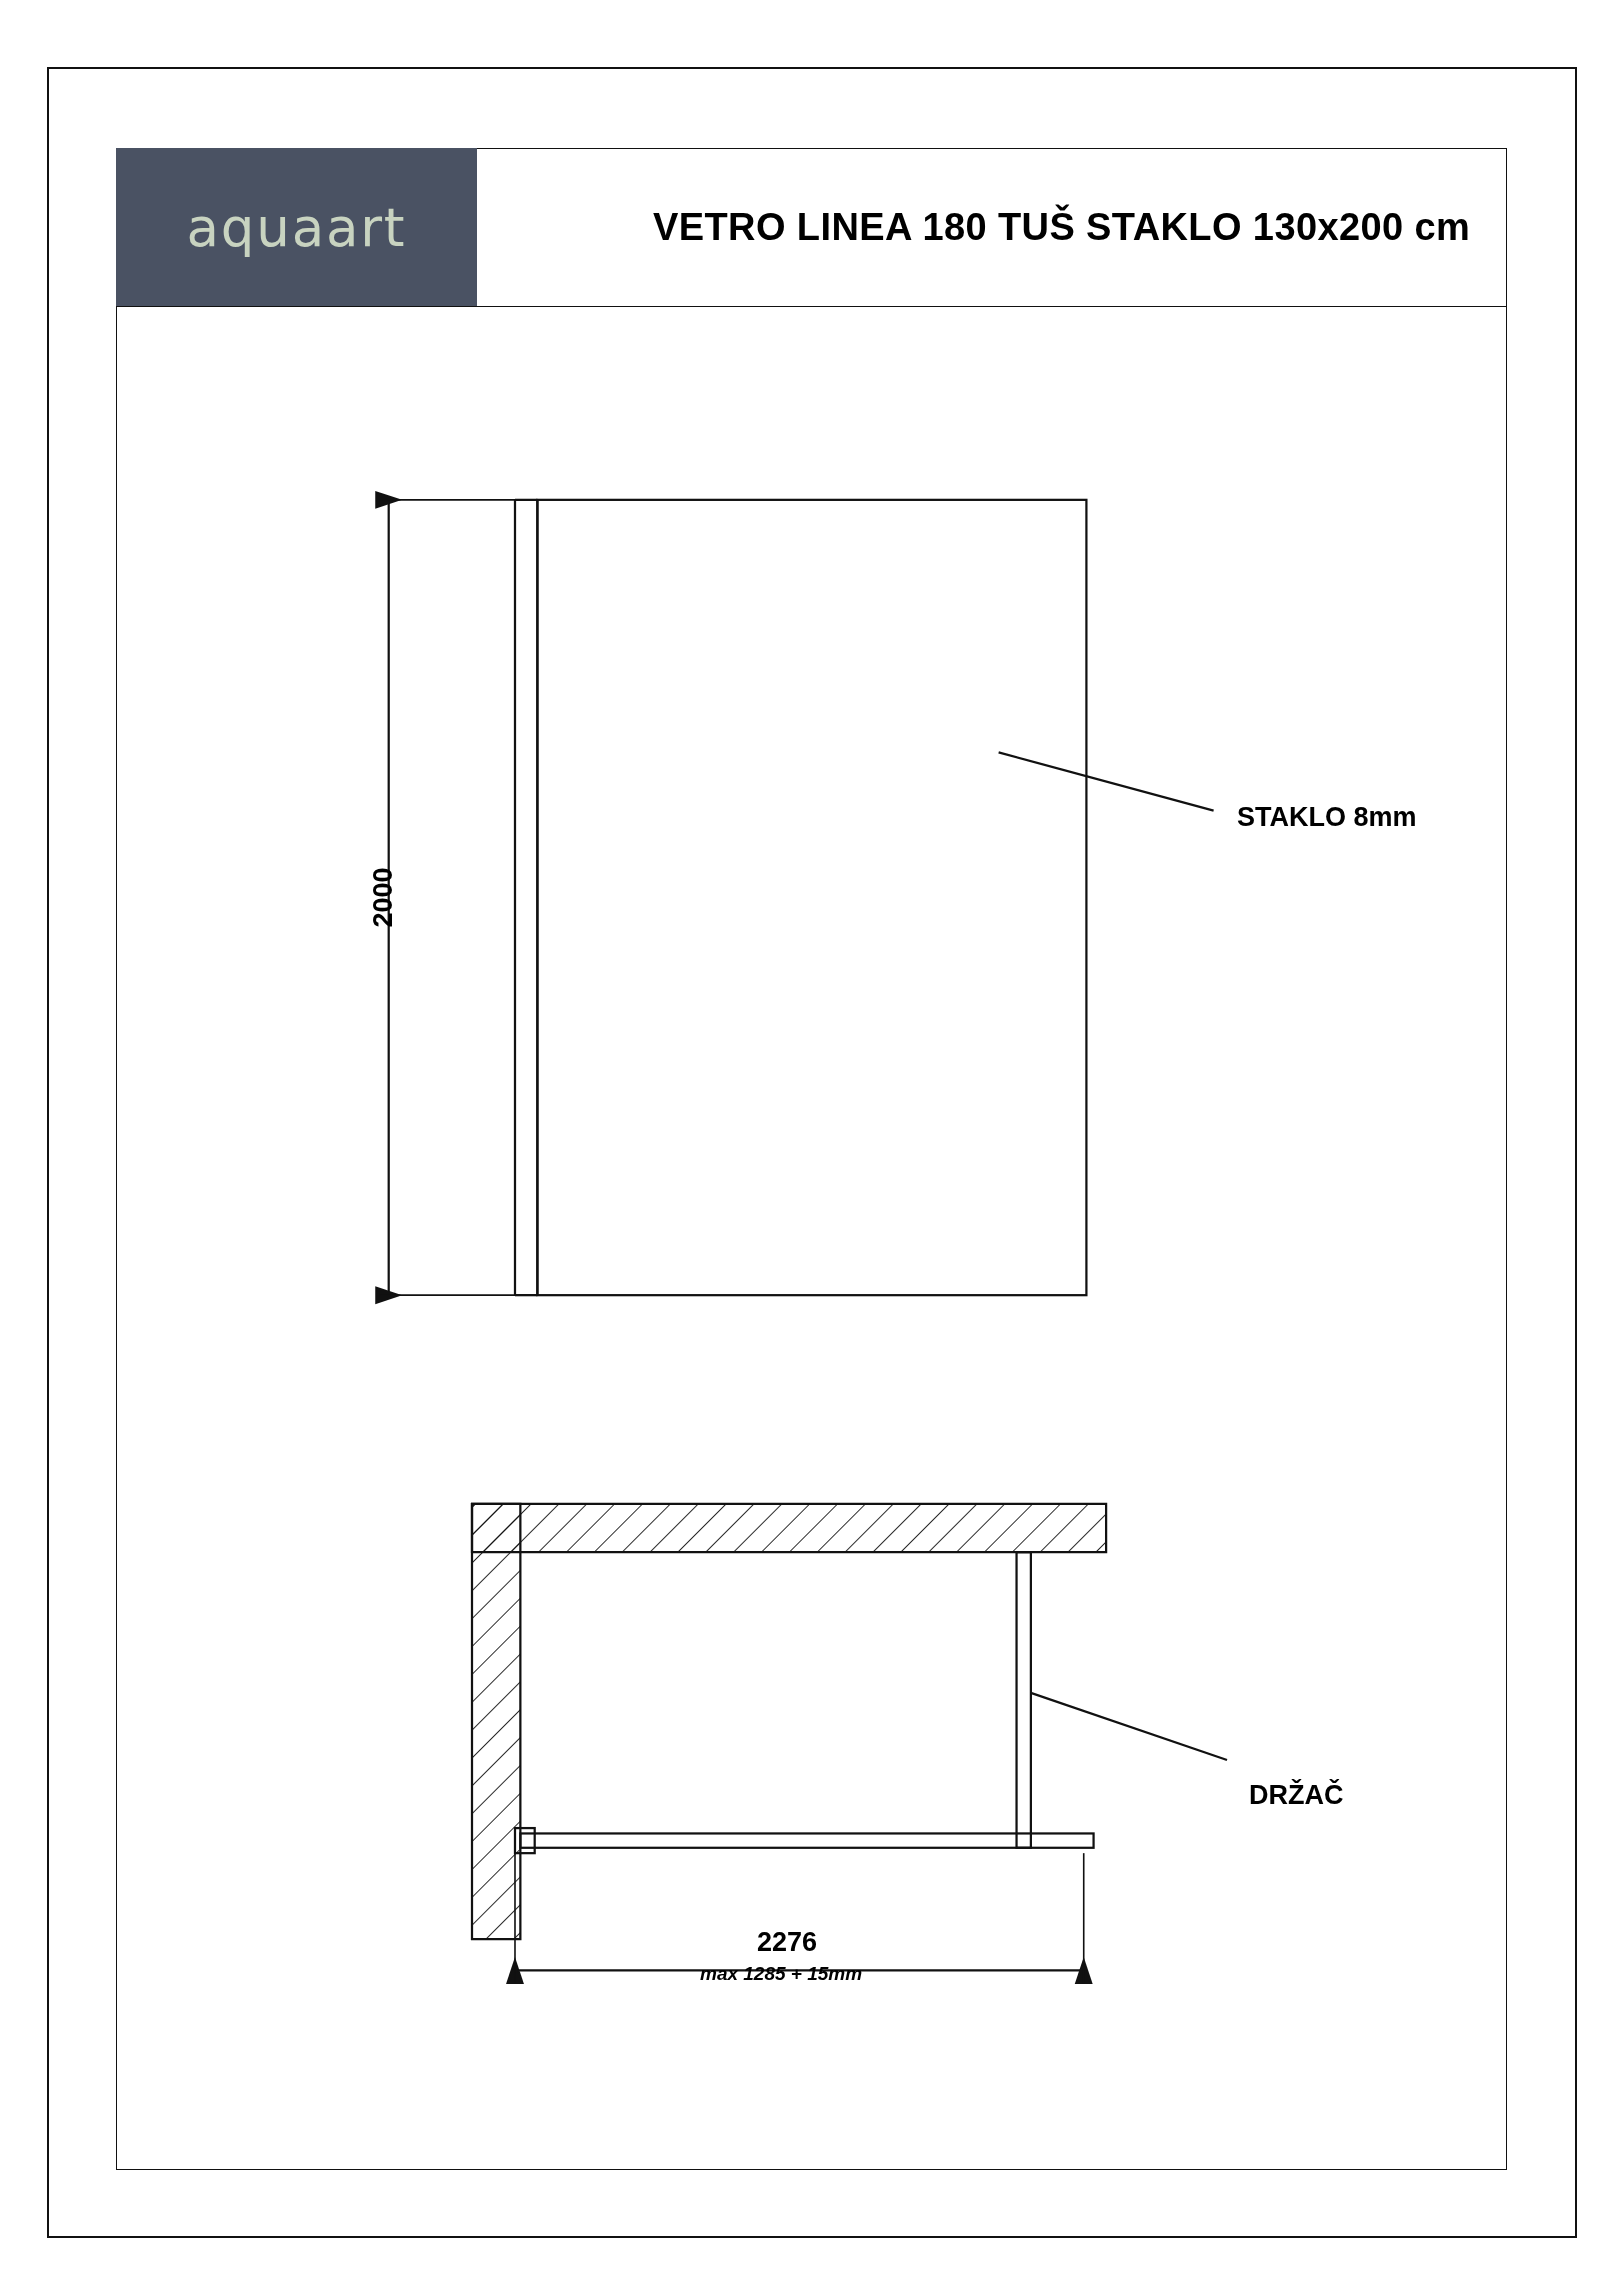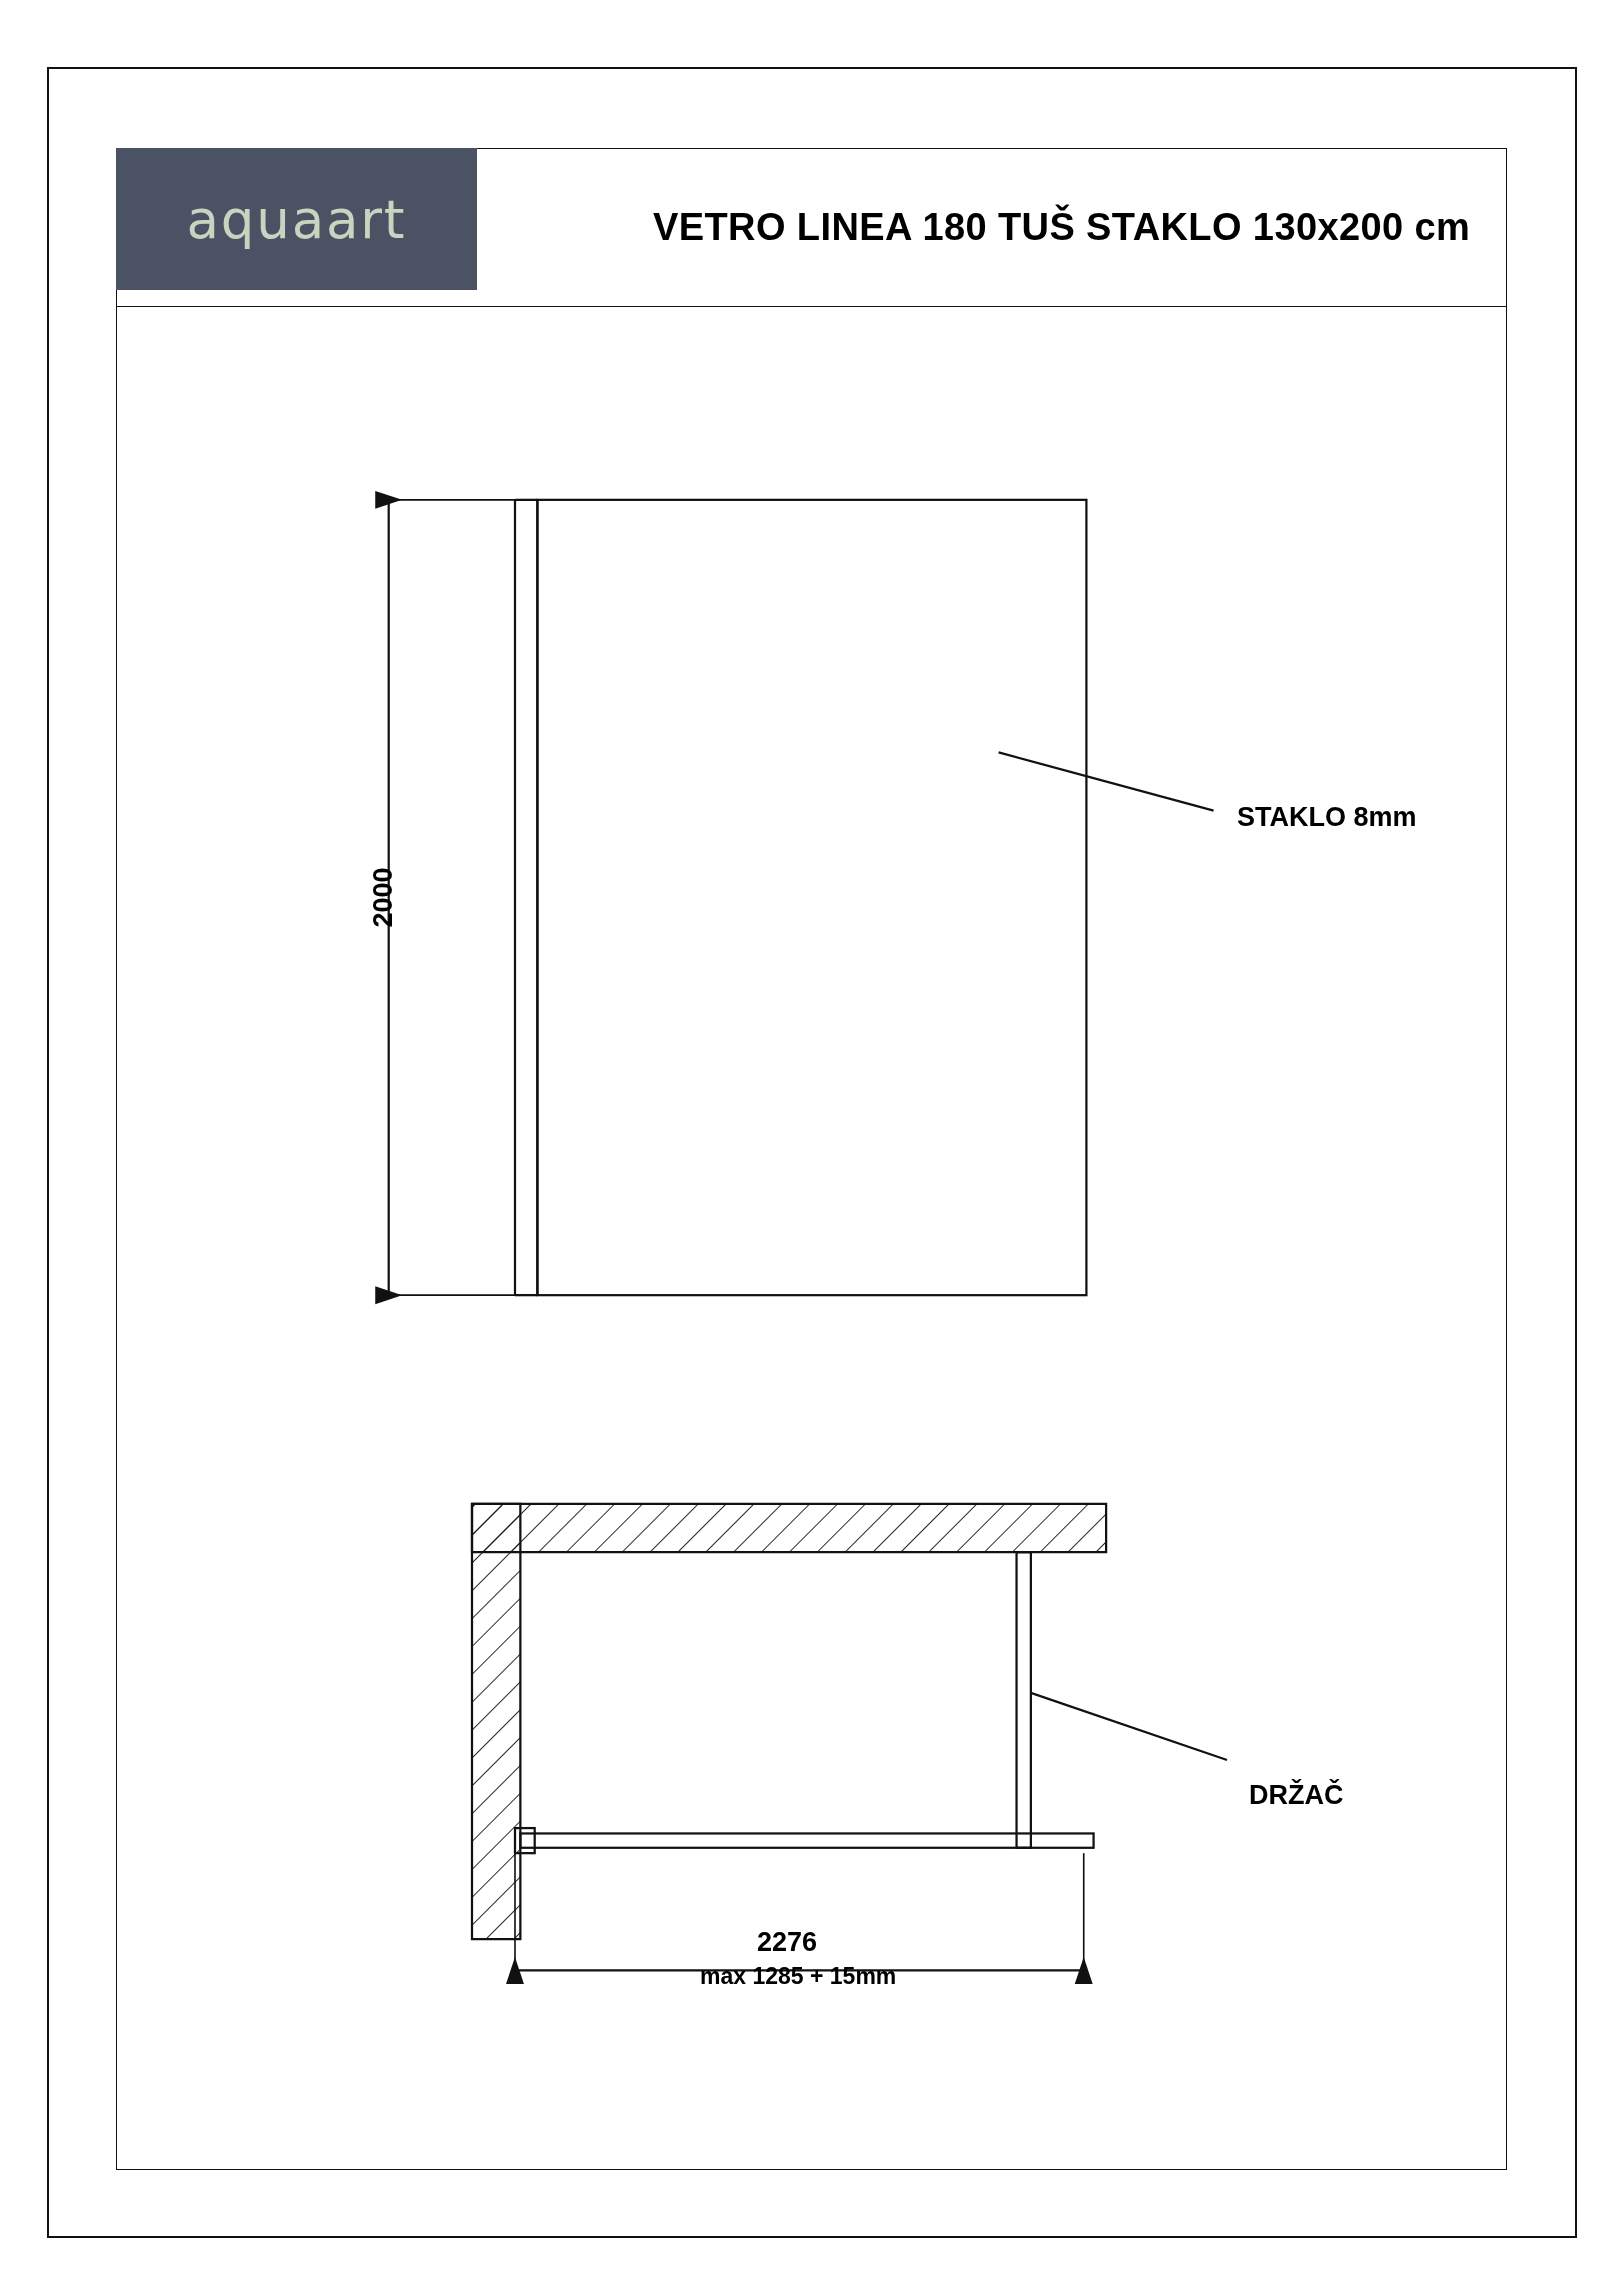--- a/index.html
+++ b/index.html
@@ -46,21 +46,21 @@
     width: 1391px;
     height: 159px;
     border-bottom: 1.8px solid #111111;
     box-sizing: border-box;
   }
   #logo-box {
     position: absolute;
     left: 0;
     top: 0;
     width: 361px;
-    height: 142px;
+    height: 158px;
     background: #4a5263;
     display: flex;
     align-items: center;
     justify-content: center;
   }
   #logo-text {
     color: #c8d3c0;
     font-size: 53px;
     letter-spacing: 1.8px;
     font-weight: 400;
@@ -90,23 +90,24 @@
   }
 
   .anno {
     position: absolute;
     font-size: 27px;
     font-weight: 700;
     white-space: nowrap;
   }
   .anno-small {
     position: absolute;
-    font-size: 23px;
+    font-size: 19px;
     font-weight: 700;
     white-space: nowrap;
+    font-style: italic;
   }
   .vert-dim {
     position: absolute;
     font-size: 27px;
     font-weight: 700;
     transform: rotate(-90deg);
     transform-origin: 50% 50%;
     white-space: nowrap;
   }
 </style>

